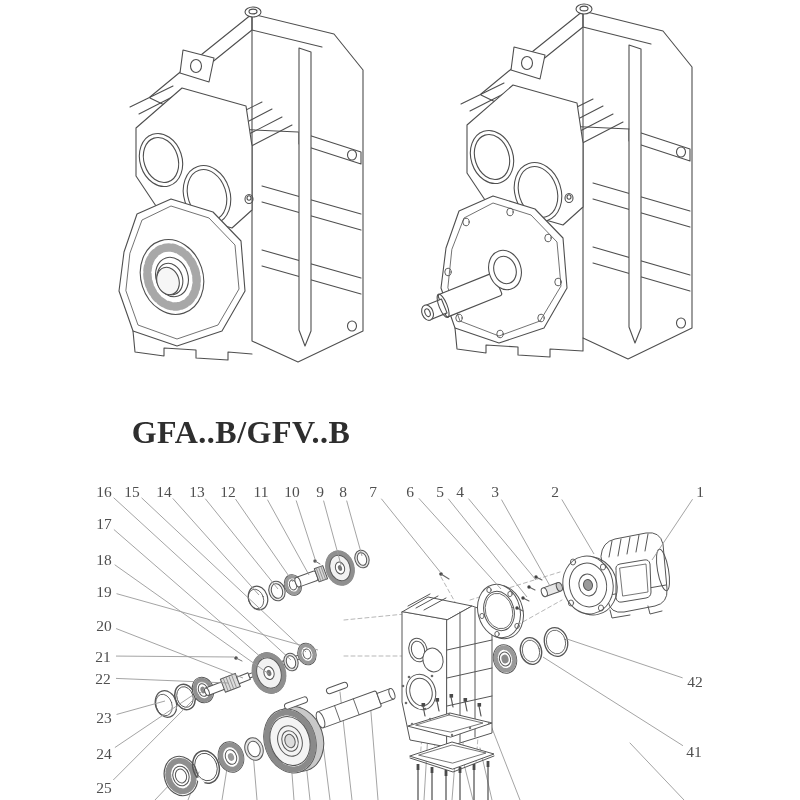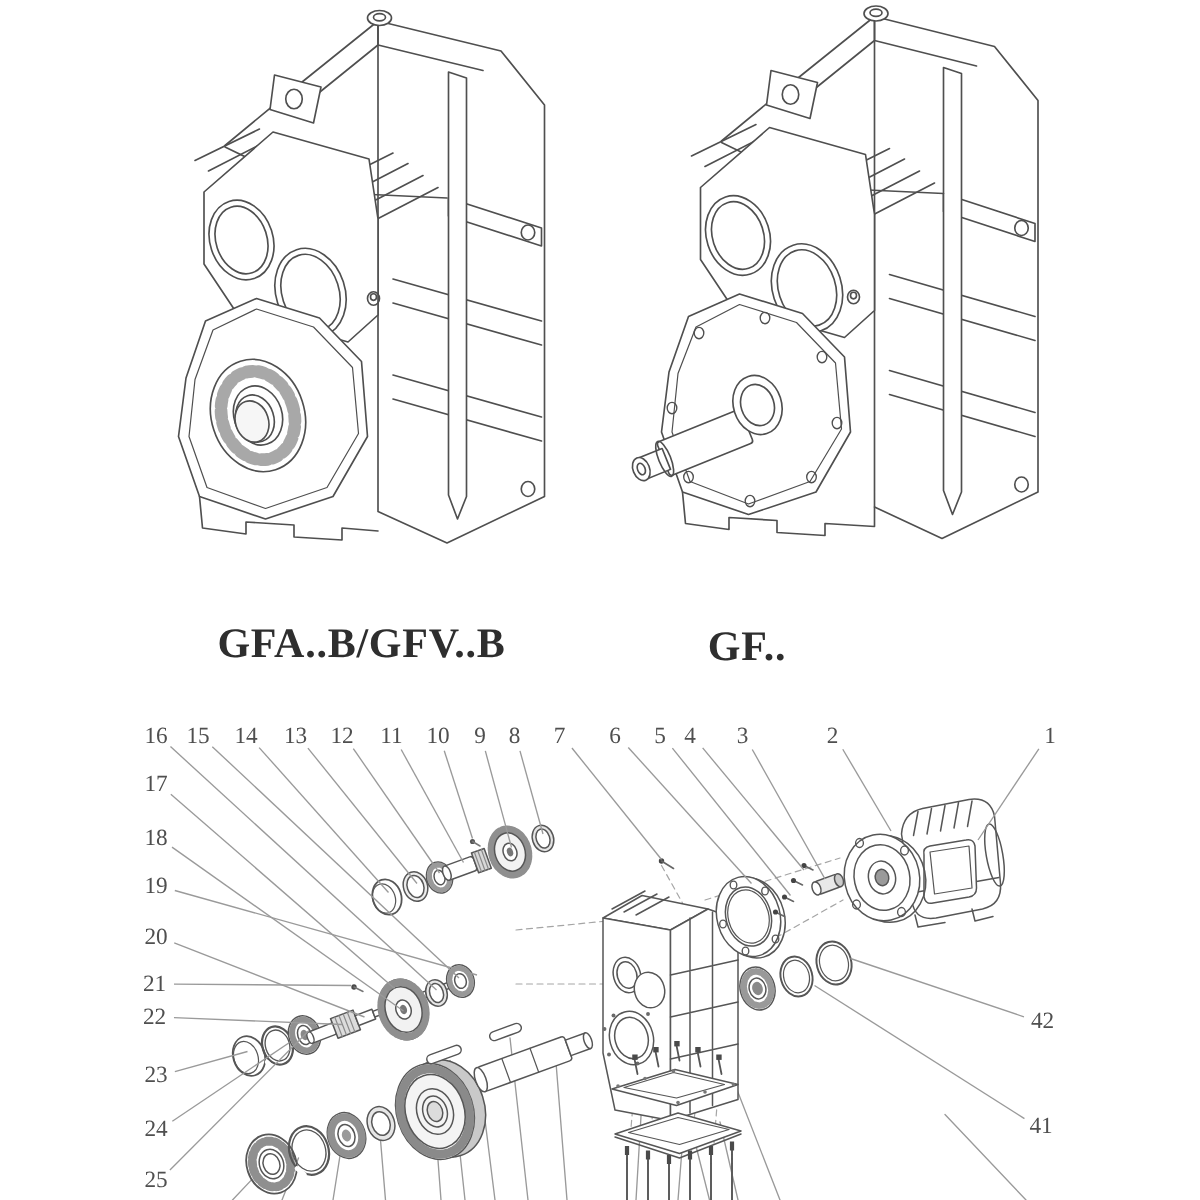--- a/index.html
+++ b/index.html
@@ -1,20 +1,20 @@
 <!DOCTYPE html>
 <html><head>
 <meta charset="utf-8">
 <style>
   html,body{margin:0;padding:0;background:#ffffff;}
   .page{position:relative;width:800px;height:800px;background:#ffffff;overflow:hidden;
         font-family:"Liberation Sans",sans-serif;}
   .page svg{position:absolute;left:0;top:0;}
   .model-label{position:absolute;font-family:"Liberation Serif",serif;font-weight:bold;
-        color:#2e2e2e;font-size:28px;letter-spacing:0.5px;text-align:center;white-space:nowrap;}
+        color:#2e2e2e;font-size:32px;letter-spacing:0.5px;text-align:center;white-space:nowrap;}
   #model-label-1{left:118px;top:414px;width:246px;}
   #model-label-2{left:436px;top:416px;width:124px;}
   #callouts text{font-family:"Liberation Serif",serif;font-size:15.5px;fill:#4f4f4f;}
 </style>
 </head>
 <body>
 
 <div class="page">
 <svg width="800" height="800" viewBox="0 0 800 800">
 
@@ -388,14 +388,13 @@
         <line x1="113.28294690887952" y1="779.9992858907394" x2="206" y2="687" stroke="#9a9a9a" stroke-width="0.9"></line>
         <text x="104" y="787" text-anchor="middle" dominant-baseline="central">25</text>
         <line x1="682.9637214746386" y1="745.7151799216304" x2="543" y2="657" stroke="#9a9a9a" stroke-width="0.9"></line>
         <text x="694" y="751" text-anchor="middle" dominant-baseline="central">41</text>
         <line x1="682.647952967116" y1="677.8822958210269" x2="567" y2="639" stroke="#9a9a9a" stroke-width="0.9"></line>
         <text x="695" y="681" text-anchor="middle" dominant-baseline="central">42</text>
       </g>
 </svg>
 
 <div class="model-label" id="model-label-1">GFA..B/GFV..B</div>
-<div class="model-label" id="model-label-2">GF..</div>
 </div>
 
 </body></html>

